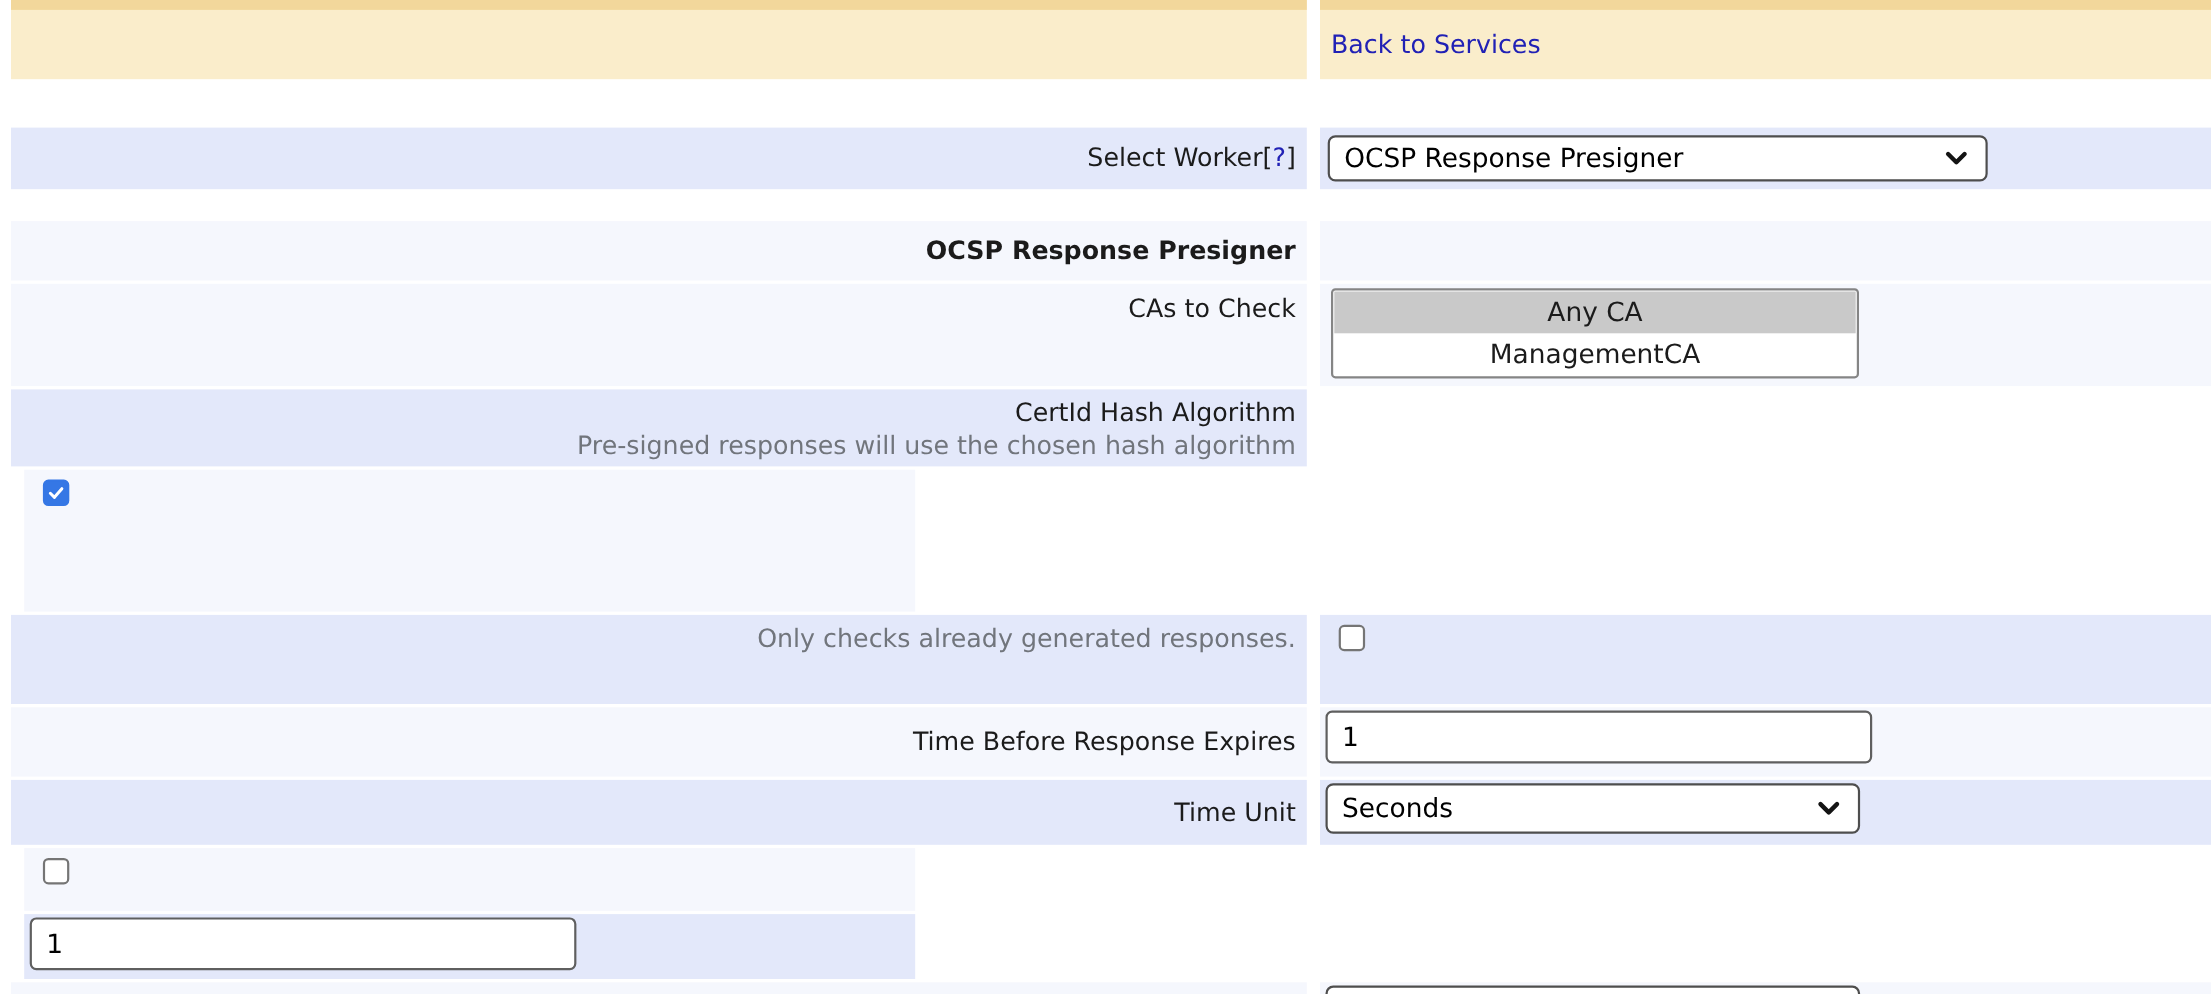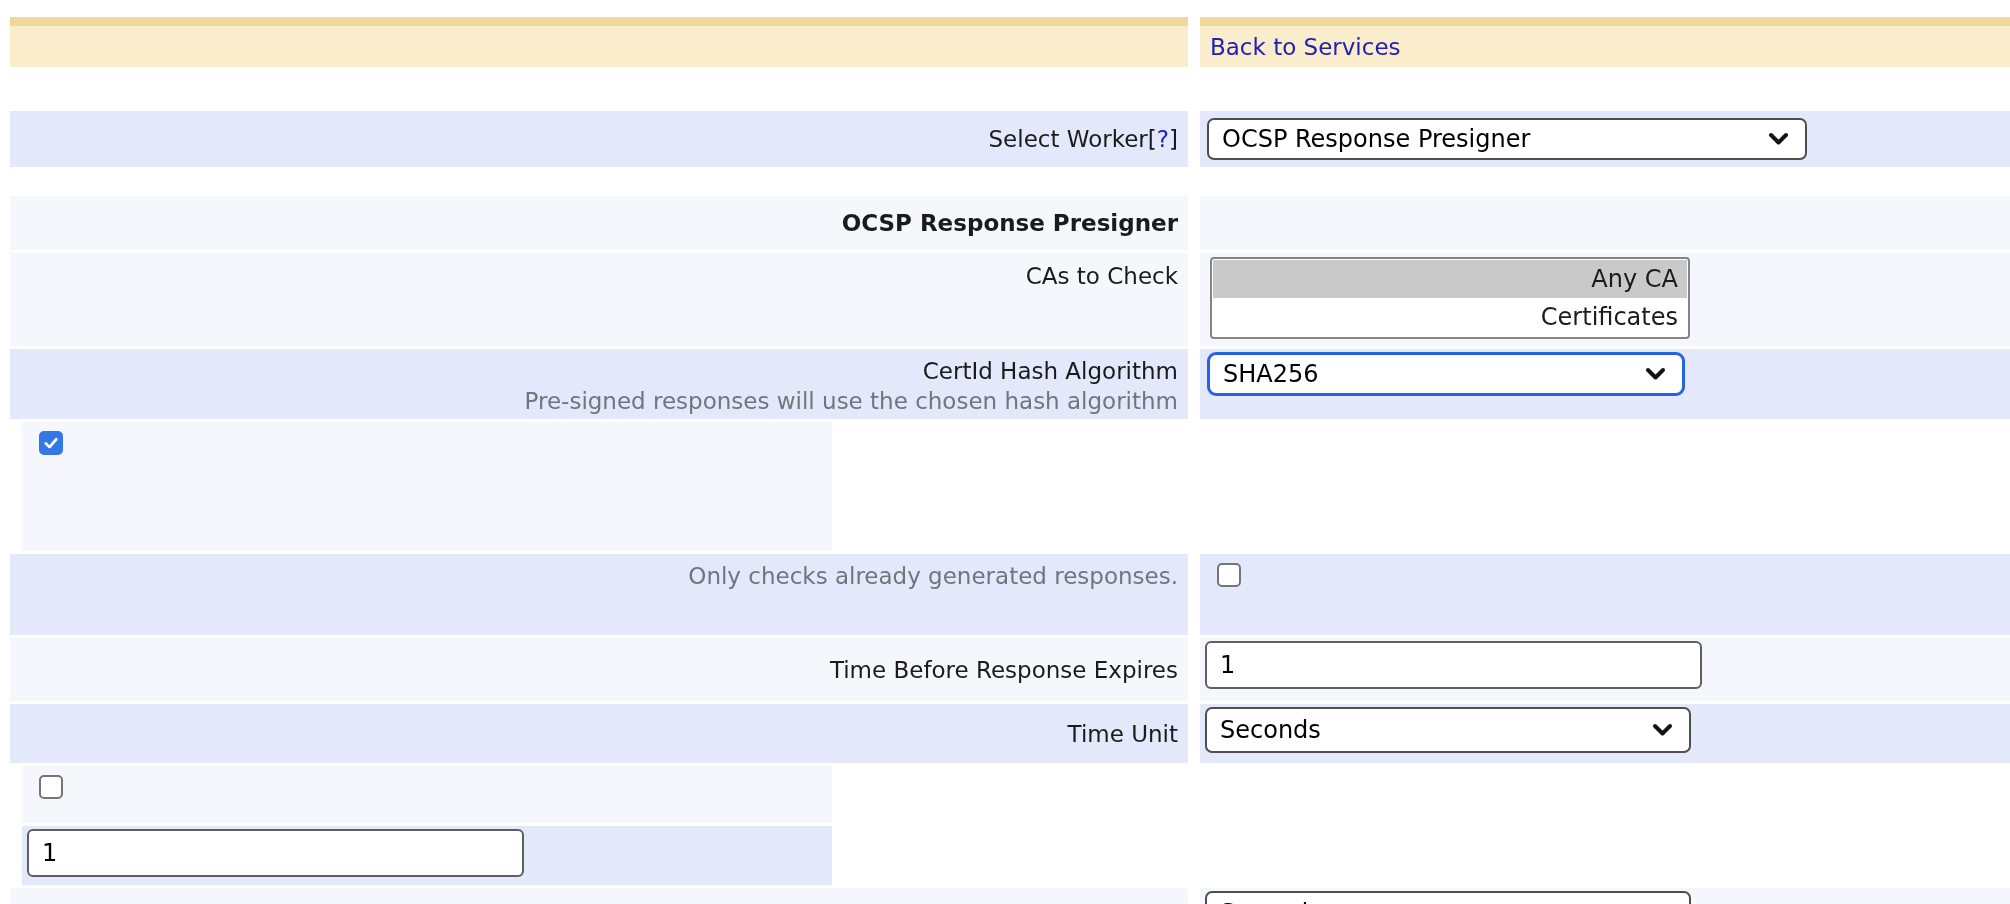--- a/index.html
+++ b/index.html
@@ -19,21 +19,21 @@
   .cell{overflow:hidden;}
   .left{width:1178px; text-align:right; padding-right:10px; display:flex; flex-direction:column; align-items:flex-end;}
   .right{width:810px; margin-left:12px;}
   .dark .cell{background:var(--row-dark);}
   .light .cell{background:var(--row-light);}
   .center-v{justify-content:center;}
   .pad-top{padding-top:7px;}
   .gap{height:26px;}
 
   
-  .r-banner{margin-top:17px; height:50px;}
+  .r-banner{margin-top:0; height:72px;}
   .r-banner .cell{background:var(--banner-bg); border-top:9px solid var(--banner-top);}
   .r-banner .right{display:flex; align-items:center; padding-left:10px;}
   a.backlink{color:var(--link); text-decoration:none; cursor:pointer;}
 
   .r-worker{height:56px;margin-top:44px;}
   .r-title{height:54px;}
   .r-cas{height:93px;}
   .r-hash{height:70px;}
   .r-gen{height:129px;}
   .r-upd{height:81px;}
@@ -57,21 +57,21 @@
   .select .val{flex:1; text-align:left; white-space:nowrap; overflow:hidden;}
   .sel-worker{width:600px; height:42px; margin:7px 0 0 7px;}
   .sel-hash{width:478px; height:44px; margin:3px 0 0 7px; border:3px solid var(--focus); border-radius:9px;}
   .sel-tu{width:486px; height:46px; margin:3px 0 0 5px;}
   .sel-tu2{width:486px; height:44px; margin:3px 0 0 5px;}
 
   .listbox{
     width:480px; margin:4px 0 0 10px; background:#fff;
     border:2px solid #858585; border-radius:4px; padding:1px; cursor:default;
   }
-  .opt{font-size:24px; line-height:38px; padding:0 9px; text-align:right; white-space:nowrap; overflow:hidden;}
+  .opt{font-size:24px; line-height:38px; padding:0 9px; text-align:center; white-space:nowrap; overflow:hidden;}
   .opt.selected{background:#c9c9c9;}
 
   .checkbox{
     width:24px; height:24px; border-radius:5px; margin:9px 0 0 17px; cursor:pointer;
     display:flex; align-items:center; justify-content:center;
   }
   .checkbox.off{background:#fff; border:2px solid #757575;}
   .checkbox.on{background:var(--accent); border:2px solid var(--accent);}
   .checkbox svg{display:none;}
   .checkbox.on svg{display:block;}
@@ -119,39 +119,29 @@
   <div class="cell right"></div>
 </div>
 
 <div class="row r-cas light">
   <div class="cell left" style="padding-top:8px;">
     <span class="lbl">CAs to Check</span>
   </div>
   <div class="cell right">
     <div class="listbox">
       <div class="opt selected">Any CA</div>
-      <div class="opt">Certificates</div>
+      <div class="opt">ManagementCA</div>
     </div>
   </div>
 </div>
 
 <div class="row r-hash dark">
   <div class="cell left pad-top">
     <span class="lbl">CertId Hash Algorithm</span>
     <span class="help-text">Pre-signed responses will use the chosen hash algorithm</span>
-  </div>
-  <div class="cell right">
-    <div class="select sel-hash">
-      <span class="val">SHA256</span>
-      <span class="chev">
-        <svg width="21" height="14" viewBox="0 0 21 14">
-            <path d="M3 3 L10.5 10.5 L18 3" stroke="#141414" stroke-width="4" fill="none" stroke-linecap="round" stroke-linejoin="round"></path>
-          </svg>
-      </span>
-    </div>
   </div>
 </div>
 
 <div class="row r-gen light">
   <div class="cell right">
     <div class="checkbox on">
       <svg width="18" height="18" viewBox="0 0 24 24">
           <path d="M5 12.5 L10 17.5 L19 7" stroke="#fff" stroke-width="3.6" fill="none" stroke-linecap="round" stroke-linejoin="round"></path>
         </svg>
     </div>

